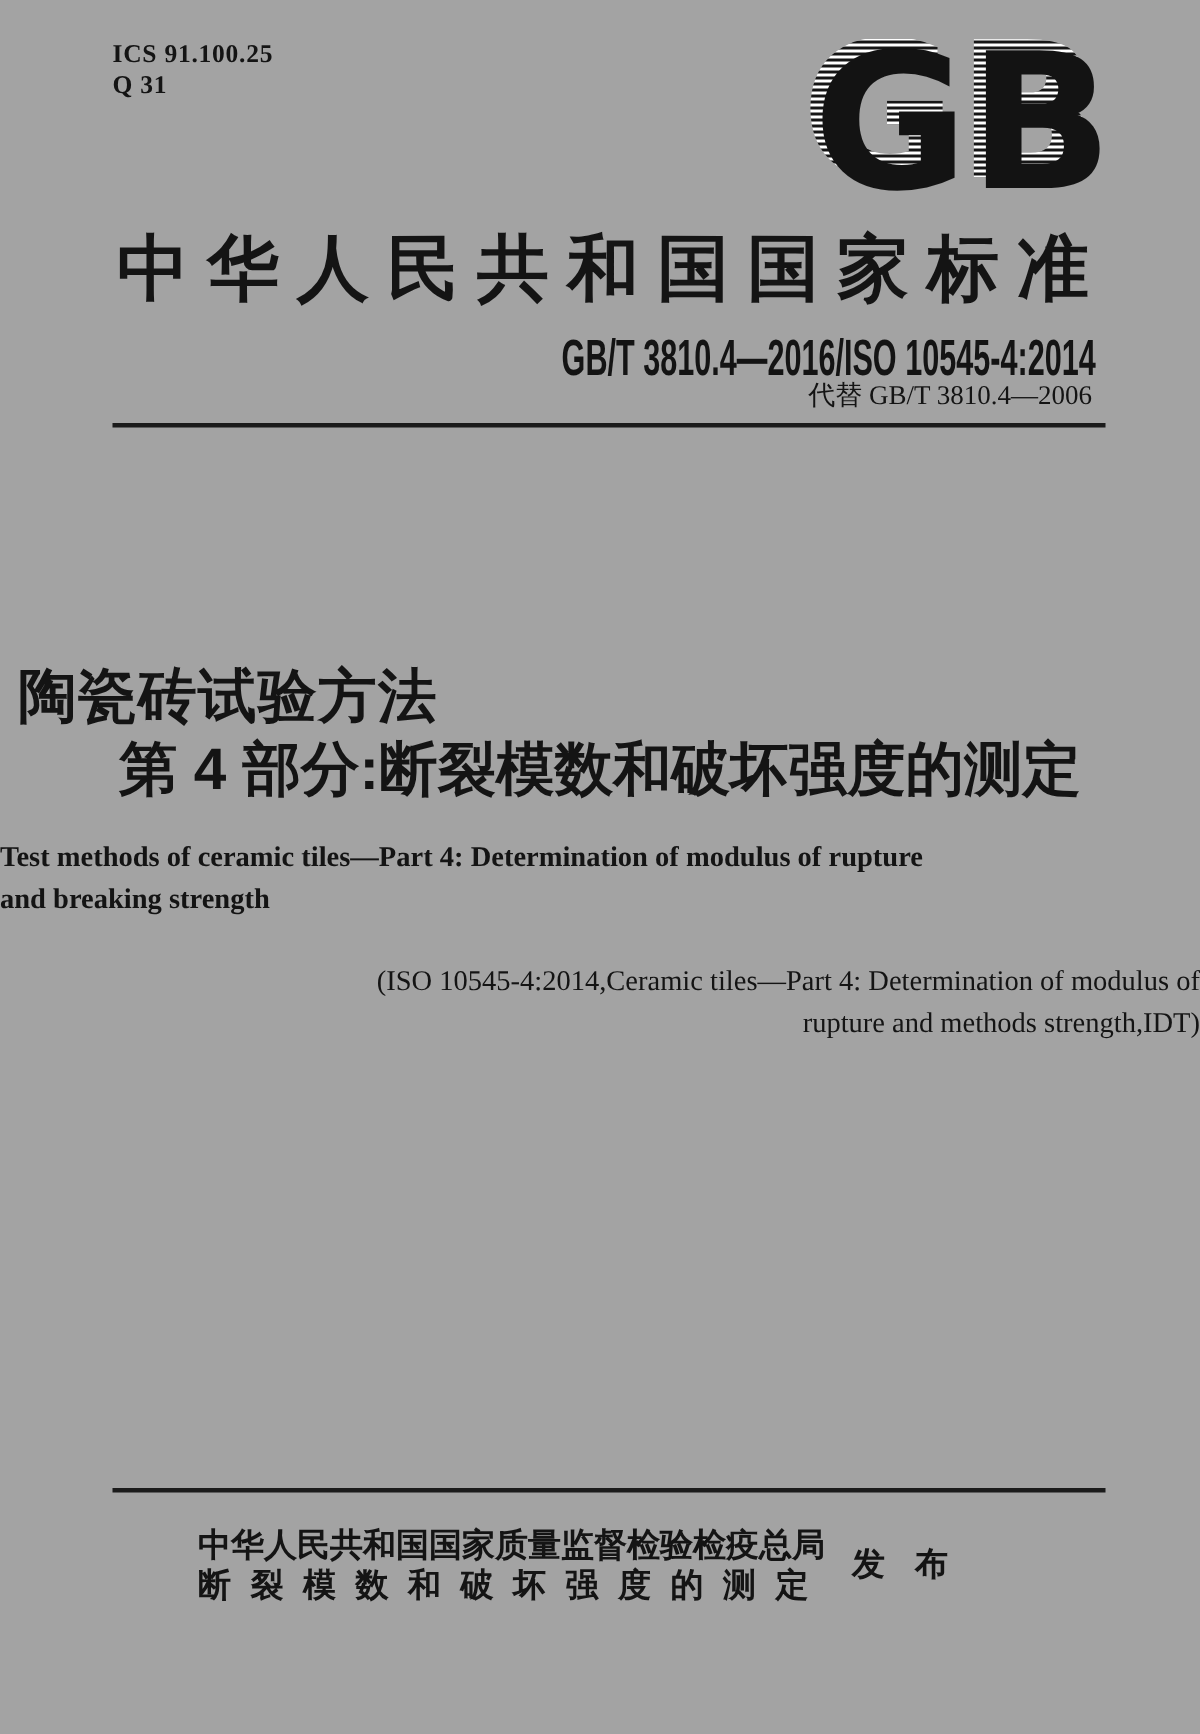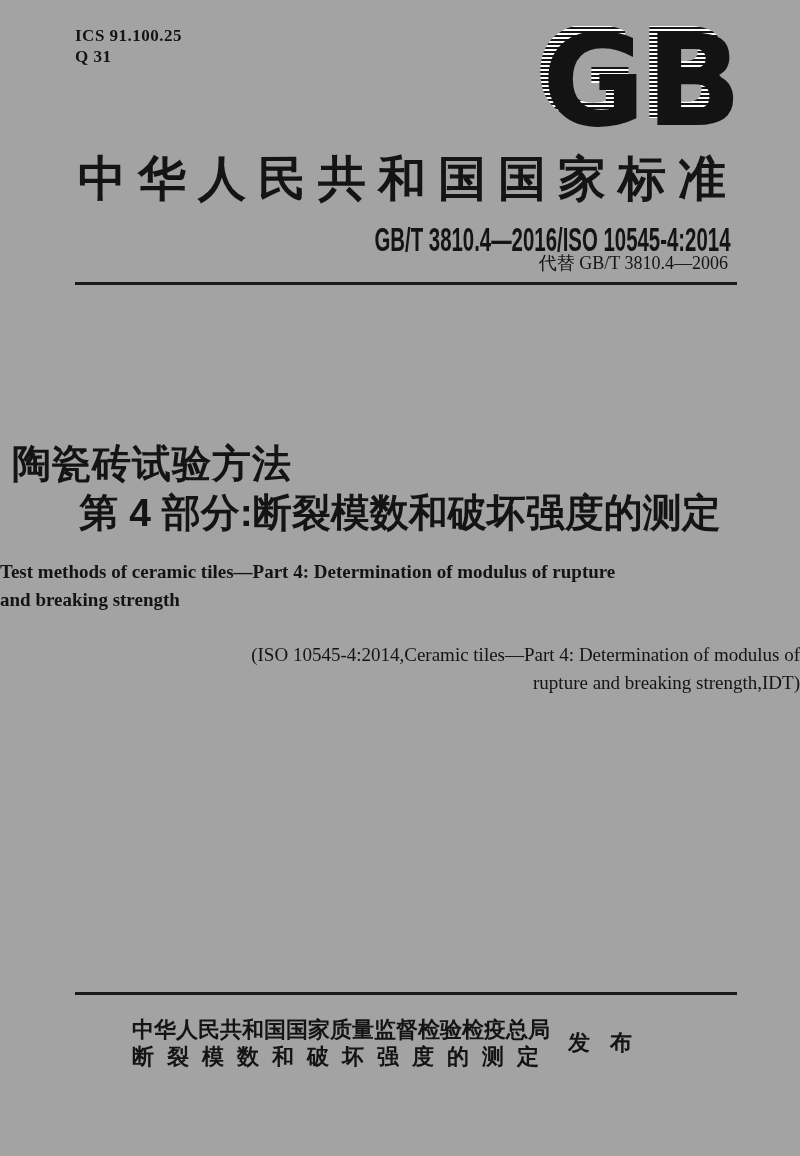--- a/index.html
+++ b/index.html
@@ -179,21 +179,21 @@
   <div class="title-cn-1">陶瓷砖试验方法</div>
   <div class="title-cn-2">第 4 部分:断裂模数和破坏强度的测定</div>
 
   <div class="title-en">
     <div>Test methods of ceramic tiles—Part 4: Determination of modulus of rupture</div>
     <div>and breaking strength</div>
   </div>
 
   <div class="iso-ref">
     <div>(ISO 10545-4:2014,Ceramic tiles—Part 4: Determination of modulus of</div>
-    <div>rupture and breaking strength,IDT)</div>
+    <div>rupture and methods strength,IDT)</div>
   </div>
 
 
   <div class="rule rule-bottom"></div>
 
   <div class="issuer-row">
     <div class="issuer-lines">
       <div class="issuer-line1">中华人民共和国国家质量监督检验检疫总局</div>
       <div class="issuer-line2">断裂模数和破坏强度的测定</div>
     </div>

